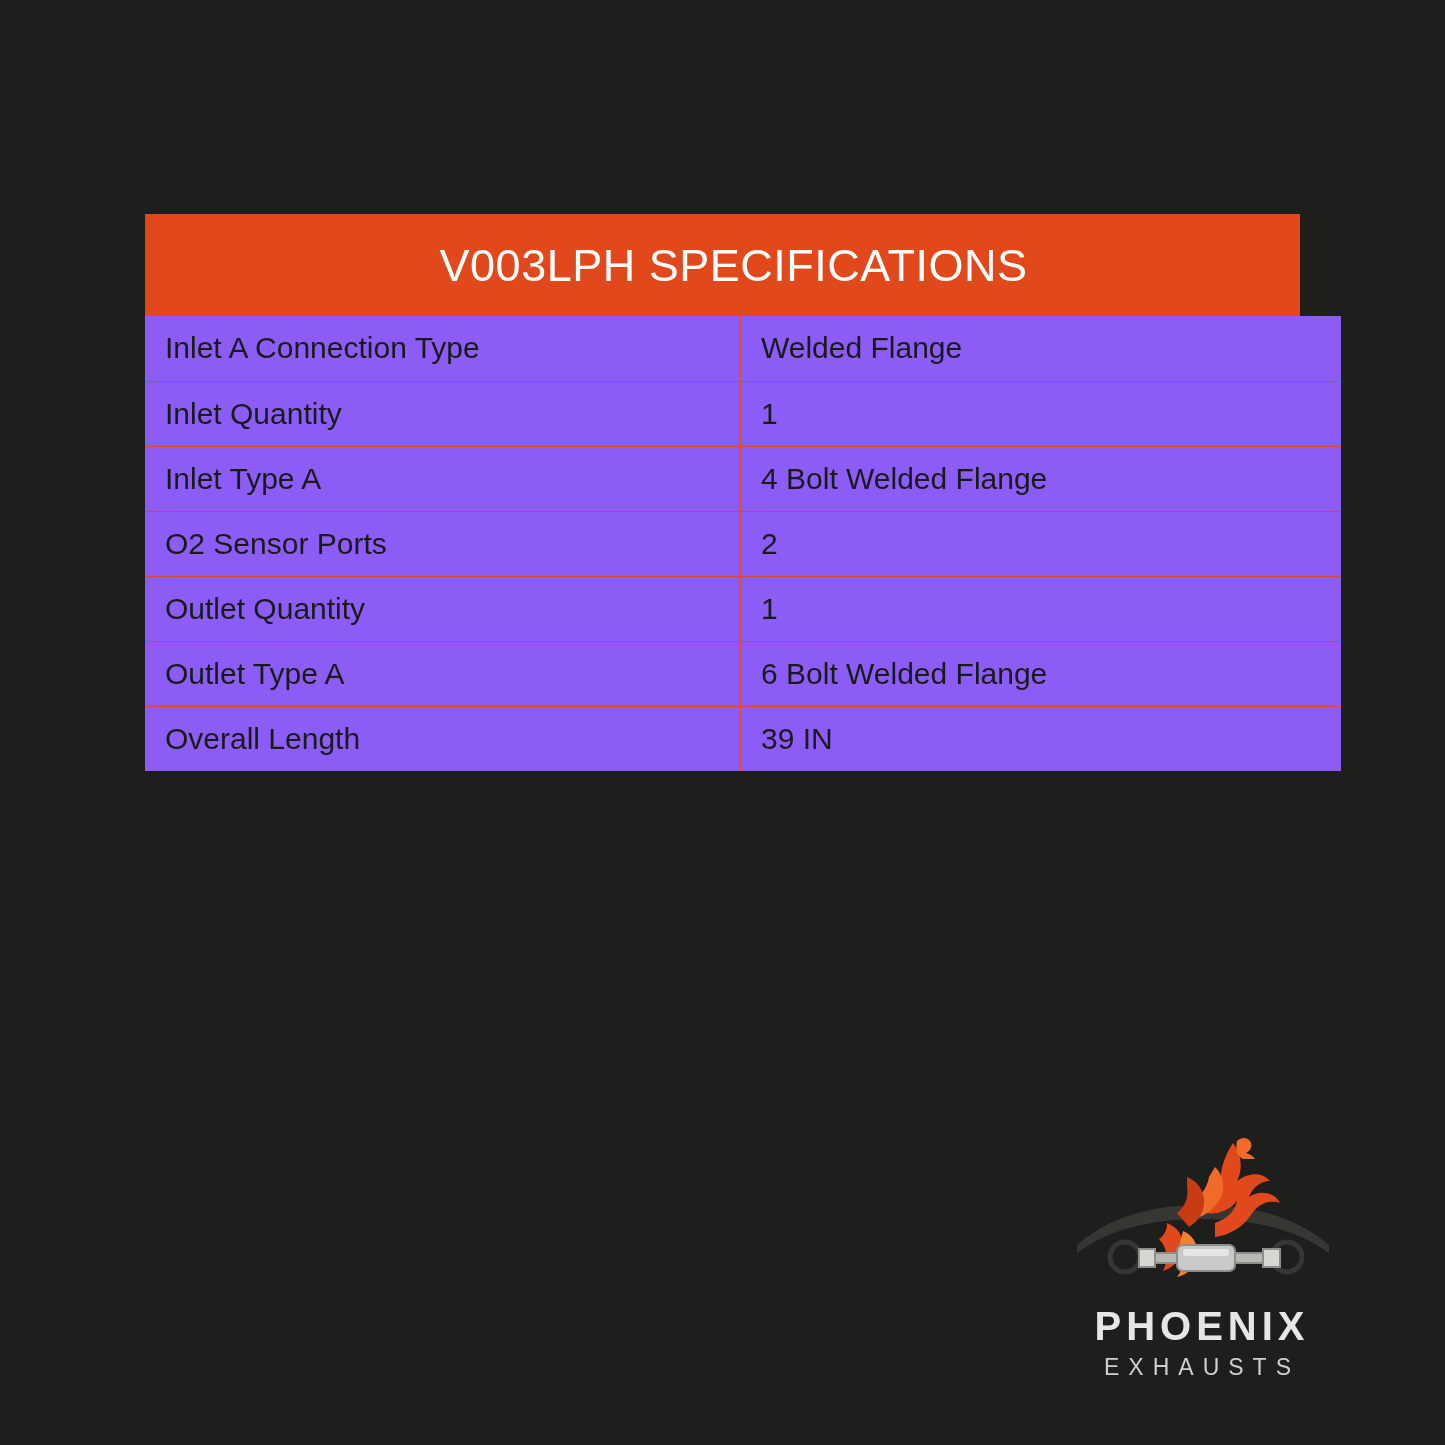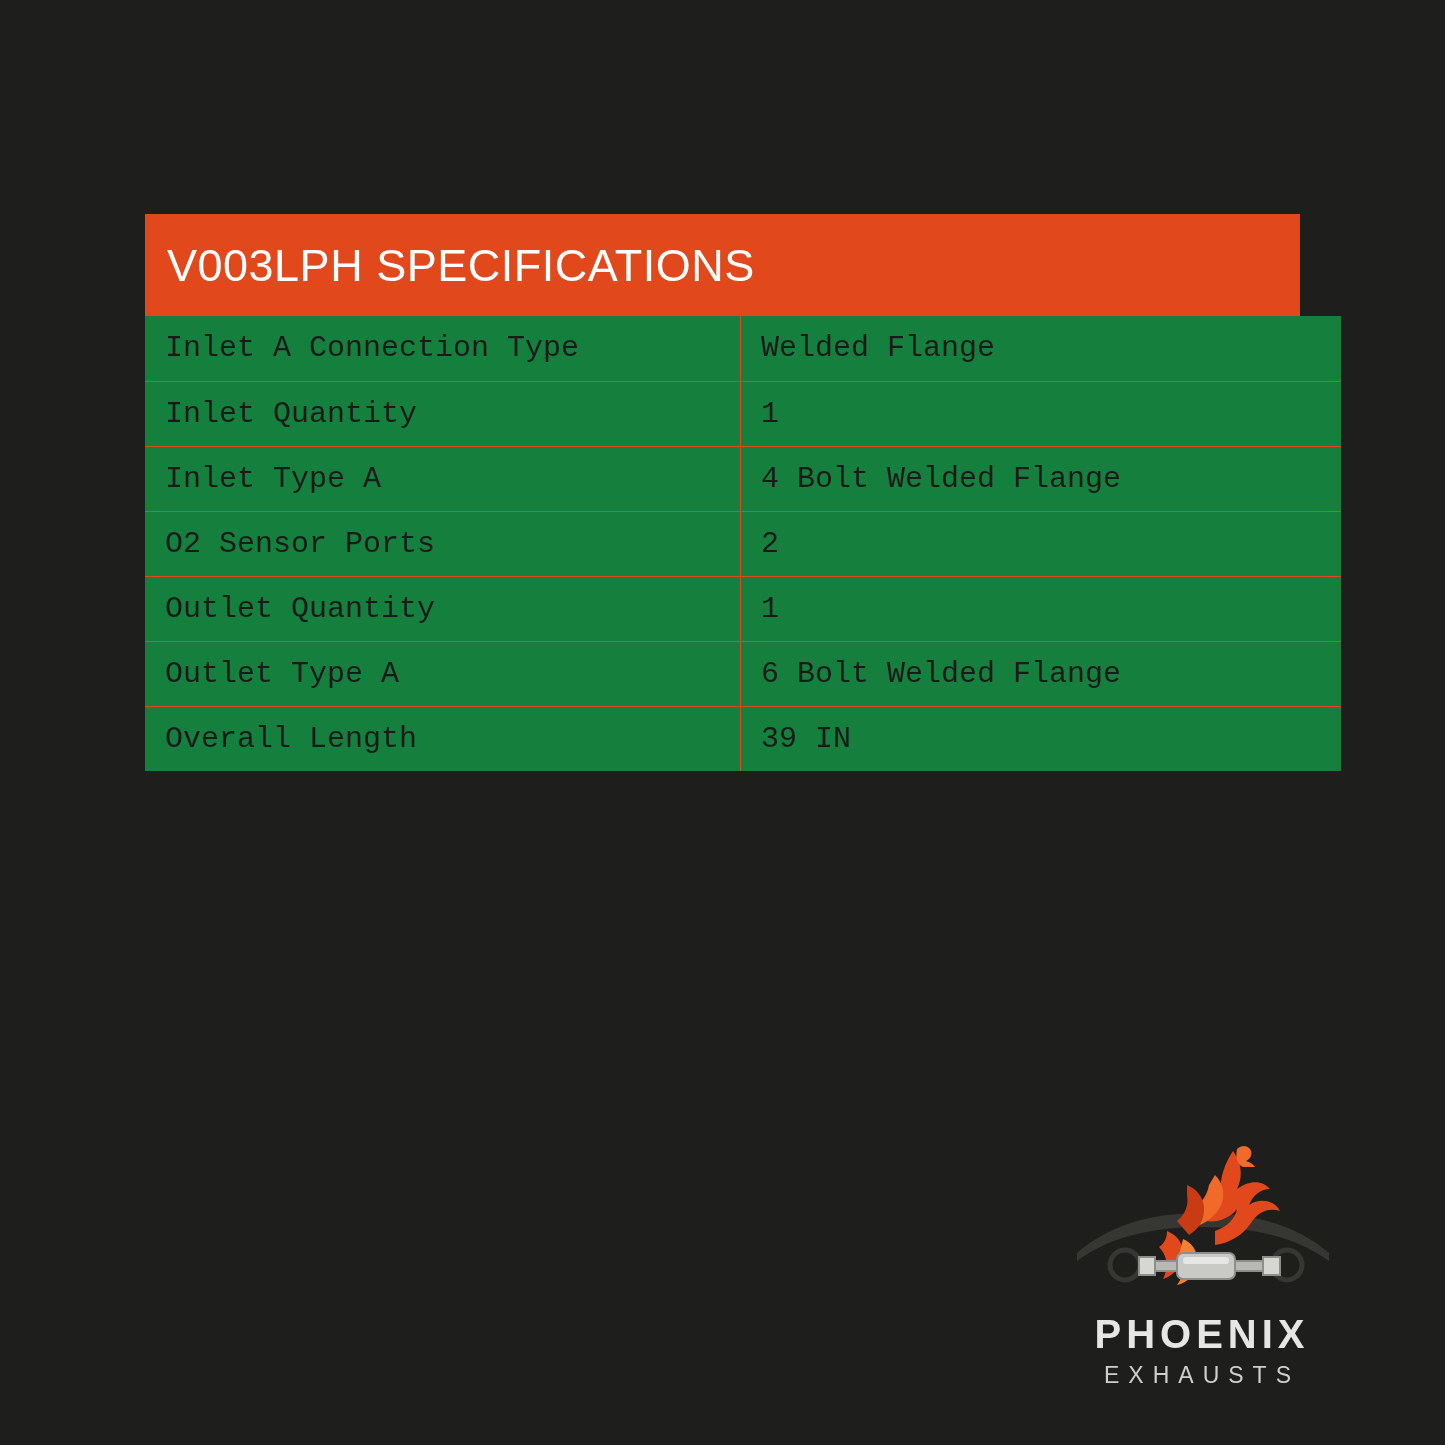--- a/index.html
+++ b/index.html
@@ -20,34 +20,34 @@
     top: 214px;
     width: 1155px;
   }
   .spec-header {
     background: #e1491c;
     height: 102px;
     display: flex;
     align-items: center;
     padding-left: 22px;
     box-sizing: border-box;
+    justify-content: center;
   }
   .spec-header-title {
     color: #ffffff;
     font-size: 45px;
     font-weight: 400;
     letter-spacing: 0.5px;
     line-height: 1;
   }
   .spec-table {
-    background: #15803d;
+    background: #8b5cf6;
     border-collapse: collapse;
     width: 100%;
     table-layout: fixed;
-    font-family: Liberation Mono, monospace;
   }
   .spec-table tr {
     height: 65px;
   }
   .spec-table td {
     font-size: 30px;
     color: #1a1a1a;
     font-weight: 400;
     padding: 0 0 0 20px;
     border-bottom: 1px solid #e1491c;
@@ -63,21 +63,21 @@
     border-right: 1px solid #e1491c;
   }
   .spec-table td.value {
     width: 580px;
   }
 
   
   .logo-block {
     position: absolute;
     right: 78px;
-    bottom: 56px;
+    bottom: 64px;
     width: 330px;
     text-align: center;
   }
   .logo-mark {
     position: relative;
     height: 175px;
     width: 330px;
     margin: 0 auto;
   }
   .logo-mark svg {

